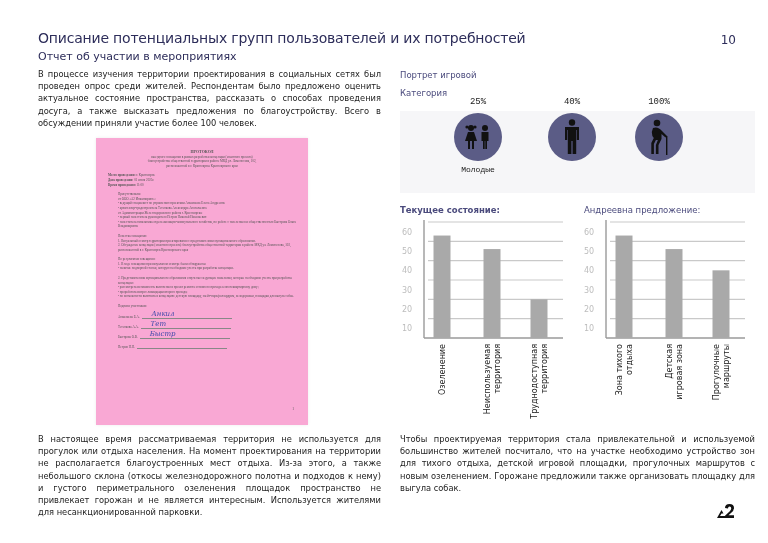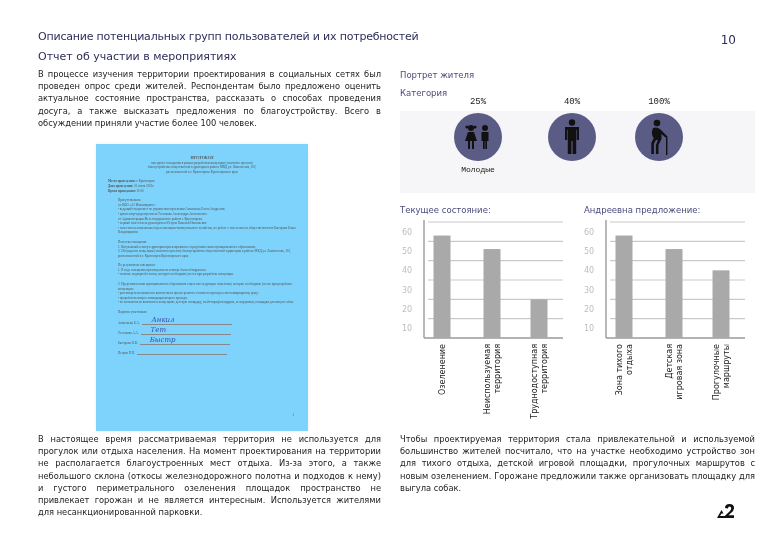--- a/index.html
+++ b/index.html
@@ -1,28 +1,28 @@
 <!DOCTYPE html>
 <html><head>
 <meta charset="utf-8">
 <style>
   * { box-sizing: border-box; margin: 0; padding: 0; }
   html, body { width: 768px; height: 543px; background: #ffffff; overflow: hidden; }
   body { position: relative; font-family: "DejaVu Sans", sans-serif; color: #1f1f2e; }
 
-  .title { position: absolute; left: 38px; top: 30px; font-size: 11px; color: #2d2d5a; letter-spacing: -0.2px; font-weight: normal; }
+  .title { position: absolute; left: 38px; top: 30px; font-size: 14px; color: #2d2d5a; letter-spacing: -0.2px; font-weight: normal; }
   .subtitle { position: absolute; left: 38px; top: 50px; font-size: 11px; color: #2d2d5a; }
   .page-num { position: absolute; right: 32px; top: 33px; font-size: 12px; color: #2d2d5a; }
 
   .para { position: absolute; font-size: 8.3px; line-height: 12.2px; color: #222; text-align: justify; }
   .para-intro { left: 38px; top: 68px; width: 343px; }
   .para-bottom-left { left: 38px; top: 433px; width: 343px; }
   .para-bottom-right { left: 400px; top: 433px; width: 355px; }
 
-  .doc-page { position: absolute; left: 96px; top: 144px; width: 212px; height: 287px; background: #7dd3fc; box-shadow: 0 0 3px rgba(0,0,0,0.08); padding: 10px 12px; font-family: "Liberation Serif", serif; color: #555; }
+  .doc-page { position: absolute; left: 96px; top: 138px; width: 212px; height: 287px; background: #f9a8d4; box-shadow: 0 0 3px rgba(0,0,0,0.08); padding: 10px 12px; font-family: "Liberation Serif", serif; color: #555; }
   .doc-page .dl { font-size: 3.2px; line-height: 4.6px; margin: 0; }
   .doc-title { text-align: center; font-weight: bold; font-size: 4px !important; margin-top: 2px !important; }
   .doc-c { text-align: center; }
   .doc-gap { height: 5px; }
   .doc-ind { padding-left: 10px; }
   .sig-row { display: flex; align-items: flex-end; height: 10px; font-size: 3.2px; padding-left: 10px; }
   .sig-line { display: inline-block; width: 90px; border-bottom: 0.5px solid #888; margin-left: 2px; position: relative; height: 7px; }
   .sig-ink { position: absolute; left: 10px; bottom: 0; font-family: "DejaVu Serif", serif; font-style: italic; font-size: 7px; color: #3a46a8; }
   .doc-pnum { position: absolute; right: 14px; bottom: 14px; font-size: 3.5px; }
 
@@ -33,21 +33,21 @@
   .portrait-band { position: absolute; left: 400px; top: 111px; width: 355px; height: 82px; background: #f6f6f8; }
   .persona { position: absolute; width: 80px; text-align: center; font-family: Liberation Mono, monospace; }
   .persona .pct { font-size: 9px; color: #222; display: block; height: 12px; }
   .persona .circle { width: 48px; height: 48px; border-radius: 50%; background: #5b5c86; margin: 4px auto 3px; display: flex; align-items: center; justify-content: center; }
   .persona .lbl { font-size: 8px; line-height: 11px; color: #222; }
   .persona-young { left: 438px; top: 97px; }
   .persona-middle { left: 532px; top: 97px; }
   .persona-old { left: 619px; top: 97px; }
 
   .chart-title { position: absolute; font-size: 8.5px; color: #4b4b7d; }
-  .chart-title-current { left: 400px; top: 205px; }
+  .chart-title-current { left: 400px; top: 205px; font-weight: bold; }
   .chart-title-proposal { left: 584px; top: 205px; }
   .chart-svg { position: absolute; }
   .chart-current { left: 398px; top: 220px; }
   .chart-proposal { left: 580px; top: 220px; }
   .chart-svg text { font-family: "DejaVu Sans", sans-serif; }
 
   .logo { position: absolute; left: 716px; top: 503px; }
 </style>
 </head>
 <body>
@@ -108,21 +108,21 @@
         <span class="sig-ink">Быстр</span>
       </span>
     </div>
   <div class="sig-row">
       <span>Петров Н.Н.</span>
       <span class="sig-line"></span>
     </div>
   <div class="doc-pnum">1</div>
 </div>
 
-<div class="sec-label portrait-label">Портрет жителя</div>
+<div class="sec-label portrait-label">Портрет игровой</div>
 <div class="sec-label category-label">Категория</div>
 <div class="portrait-band"></div>
 
 <div class="persona persona-young">
   <span class="pct">25%</span>
   <div class="circle">
     <svg width="32" height="26" viewBox="0 0 32 26">
       <g fill="#111">
         <circle cx="9" cy="4" r="3"></circle>
         <circle cx="5" cy="3" r="1.6"></circle>

